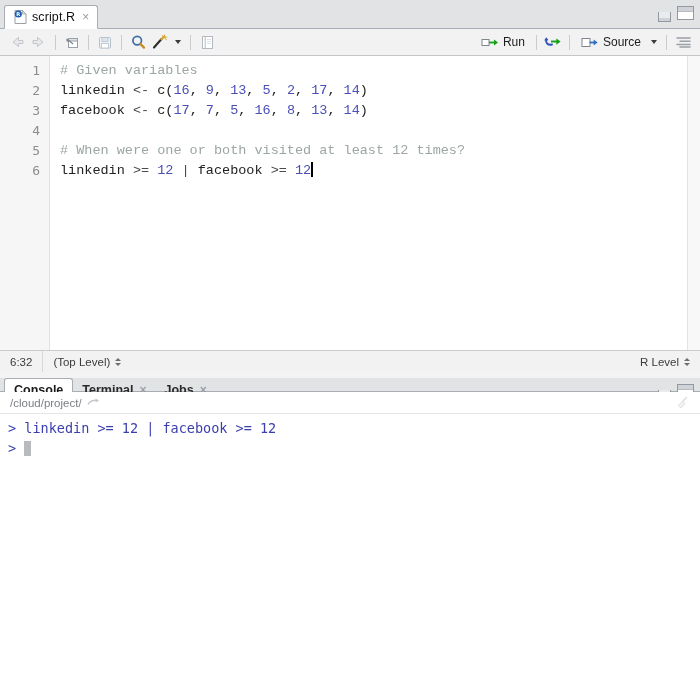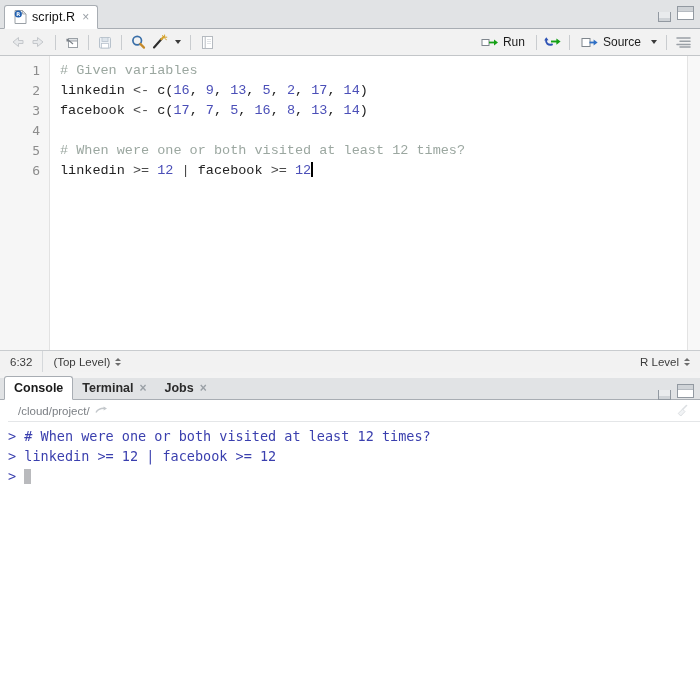--- a/index.html
+++ b/index.html
@@ -255,25 +255,25 @@
 
   
   .console-pane {
     flex: 1;
     display: flex;
     flex-direction: column;
     background: #ffffff;
     position: relative;
   }
   .console-tabstrip {
-    height: 22px;
+    height: 14px;
     background: #e1e3e5;
     border-bottom: 1px solid #a8adb3;
     display: flex;
-    align-items: flex-end;
+    align-items: flex-start;
     position: relative;
     box-sizing: border-box;
   }
   .ctab {
     height: 24px;
     display: flex;
     align-items: center;
     gap: 6px;
     padding: 0 9px;
     font-size: 12.5px;
@@ -298,21 +298,20 @@
     height: 22px;
     background: #ffffff;
     border-bottom: 1px solid #e4e6e8;
     display: flex;
     align-items: center;
     padding: 0 10px;
     box-sizing: border-box;
     font-size: 11.5px;
     color: #7b7f84;
     position: relative;
-    margin-left: 8px;
   }
   .console-body {
     flex: 1;
     background: #ffffff;
     padding: 4px 0 0 8px;
     box-sizing: border-box;
     overflow: hidden;
   }
   .conline {
     font-family: "DejaVu Sans Mono", monospace;
@@ -540,19 +539,18 @@
       </span>
       <span style="margin-left:auto">
         <svg width="16" height="14" viewBox="0 0 16 14">
           <path d="M12.5 1.5 L8.5 5.5" stroke="#dcdfe2" stroke-width="1.6" stroke-linecap="round"></path>
           <path d="M8.6 5.2 L4.2 9.4 l2.6 2.6 L11 7.6 z" fill="#f1f3f5" stroke="#dcdfe2" stroke-width="1"></path>
         </svg>
       </span>
     </div>
 
     <div class="console-body" id="console-body">
-        <div class="conline"><span class="c-prompt">&gt; </span><span class="c-input"># When were one or both visited at least 12 times?</span></div>
         <div class="conline"><span class="c-prompt">&gt; </span><span class="c-input">linkedin &gt;= 12 | facebook &gt;= 12</span></div>
         <div class="conline"><span class="c-prompt">&gt; </span><span class="c-cursor"></span></div>
       </div>
   </div>
 
 </div>
 
 </body></html>

